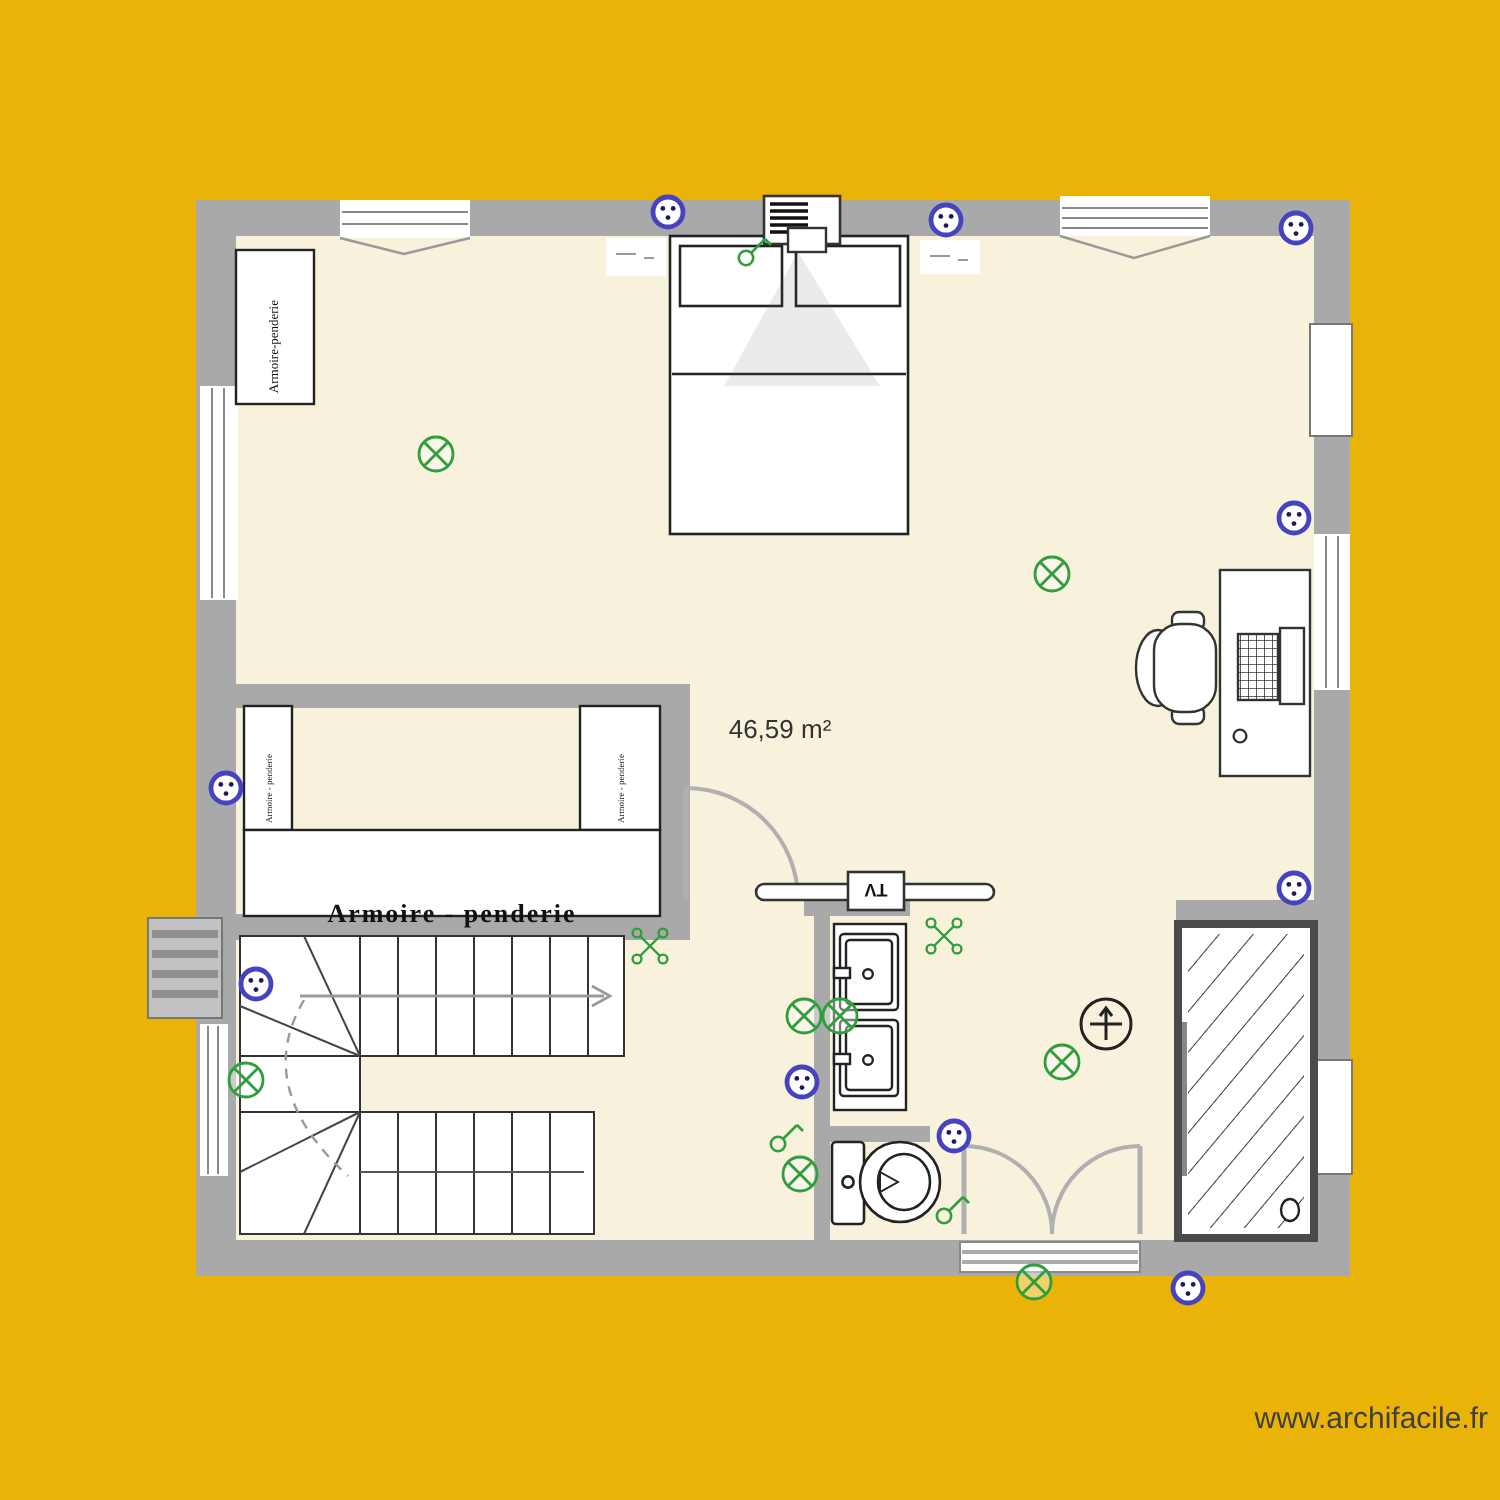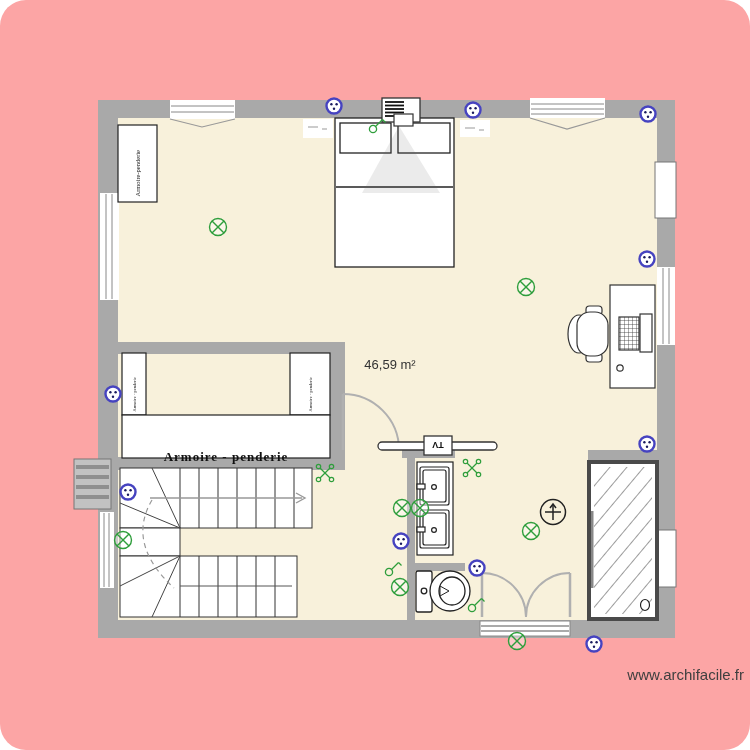--- a/index.html
+++ b/index.html
@@ -1,30 +1,30 @@
 <!DOCTYPE html>
 <html><head>
 <meta charset="utf-8">
 <style>
   html,body{margin:0;padding:0;background:#ffffff;}
-  #canvas{position:relative;width:750px;height:750px;background:#fca5a5;overflow:hidden;
-          font-family:"Liberation Sans",sans-serif;border-radius:26px;}
+  #canvas{position:relative;width:750px;height:750px;background:#eab308;overflow:hidden;
+          font-family:"Liberation Sans",sans-serif;}
   .wall{position:absolute;background:#a9a9a9;}
   .floor{position:absolute;background:#f8f1db;}
   svg.overlay{position:absolute;left:0;top:0;}
   .lbl{position:absolute;display:flex;align-items:center;justify-content:center;
        color:#111;}
   .vtext{writing-mode:vertical-rl;transform:rotate(180deg);white-space:nowrap;}
   .serif{font-family:"Liberation Serif",serif;margin-top:20px;}
   #armoire-main{font-size:13px;letter-spacing:1px;font-weight:600;}
   #armoire-vert{font-size:6.5px;}
   .side-lbl{font-size:4.5px;color:#222;}
   #area-label{font-size:13px;color:#333;}
   #tv-label{font-size:9px;font-weight:bold;transform:rotate(180deg);}
-  #watermark{position:absolute;top:666px;right:6px;font-size:15px;color:#3f3f3f;}
+  #watermark{position:absolute;top:701px;right:6px;font-size:15px;color:#3f3f3f;}
 </style>
 </head>
 <body>
 
 <div id="canvas">
 
   <div class="floor" style="left:118px;top:118px;width:539px;height:502px;"></div>
 
   <div class="wall" style="left:98px;top:100px;width:577px;height:18px;"></div>
   <div class="wall" style="left:98px;top:100px;width:20px;height:538px;"></div>

